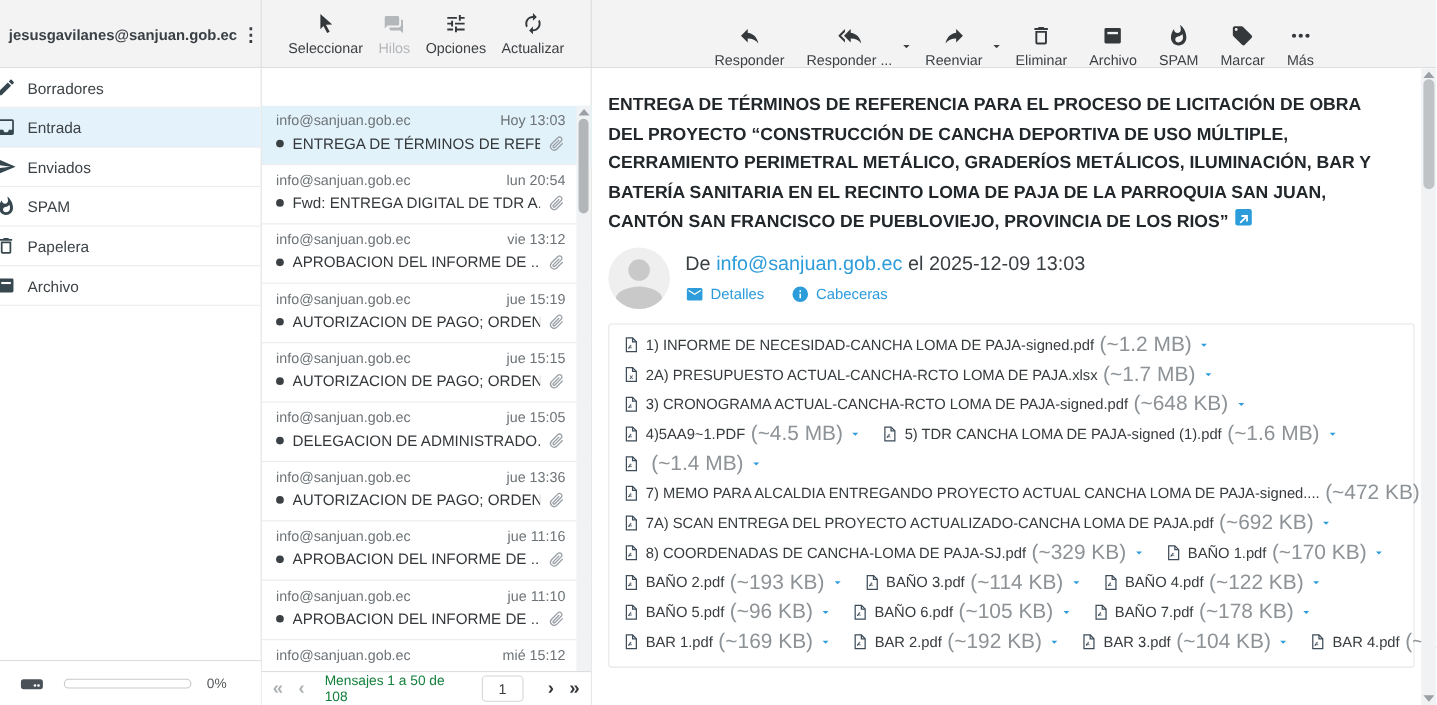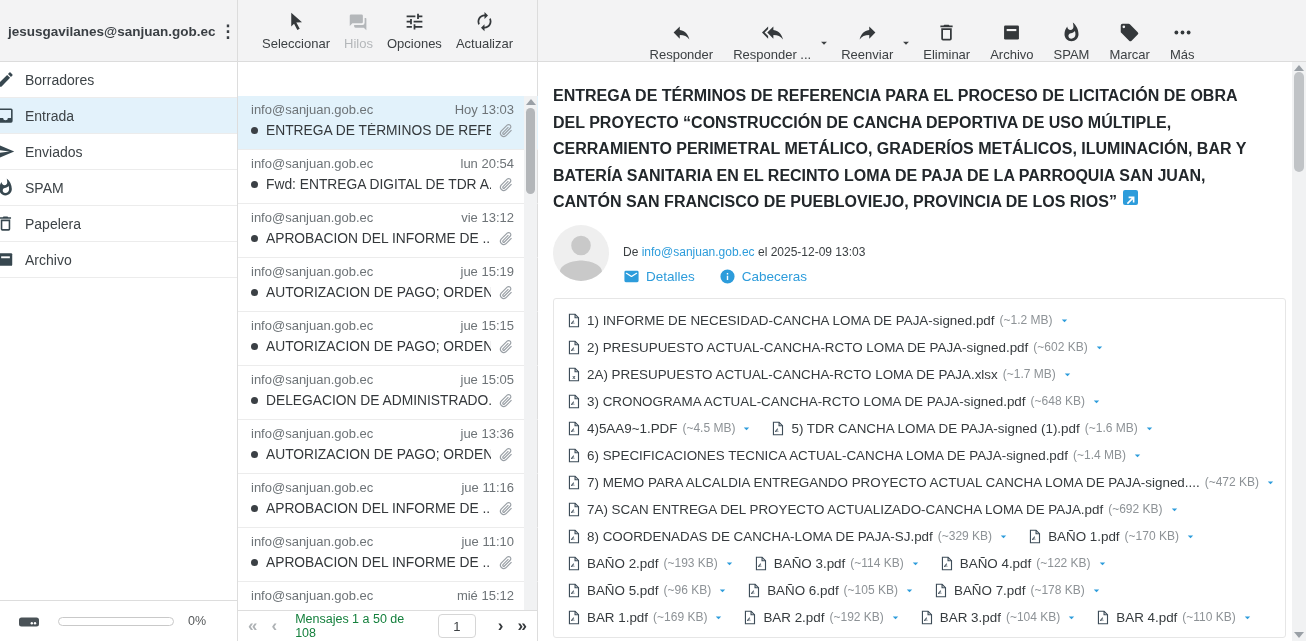--- a/index.html
+++ b/index.html
@@ -89,33 +89,33 @@
     background:#fff; overflow:hidden; }
   .view-inner { padding:21px 30px 0 15px; }
   .subject { font-size:16px; font-weight:bold; color:#22272b; line-height:26.5px; max-width:714px; }
   .extlink { display:inline-block; width:15px; height:15px; background:#2d9cdb; border-radius:2px;
     vertical-align:-1px; margin-left:6px; cursor:pointer; }
   .extlink svg { width:15px; height:15px; stroke:#fff; fill:none; }
 
   .sender { display:flex; gap:14px; margin-top:9px; align-items:flex-start; }
   .avatar { width:56px; height:56px; border-radius:50%; background:#efefef; overflow:hidden; flex:0 0 auto; }
   .avatar svg { width:56px; height:56px; fill:#c9c9c9; }
-  .sender-line { font-size:12px; color:#3a3f42; margin-top:20px; }
+  .sender-line { font-size:18px; color:#3a3f42; margin-top:4px; }
   .sender-line a { color:#2d9cdb; text-decoration:none; cursor:pointer; }
   .sender-actions { display:flex; gap:24px; margin-top:9px; }
   .sender-action { display:flex; align-items:center; gap:6px; color:#2d9cdb; font-size:13.5px; cursor:pointer; }
   .sender-action svg { width:17px; height:17px; fill:#2d9cdb; }
 
   .attbox { margin-top:13px; width:733px; border:1px solid #e6e6e6; border-radius:3px;
     padding:11px 12px; display:flex; flex-direction:column; gap:8px; }
   .att-row { display:flex; align-items:flex-end; gap:17px; height:19px; }
   .att { display:inline-flex; align-items:center; cursor:pointer; white-space:nowrap; }
   .att-ic { width:15px; height:17px; color:#3d4c58; margin-right:6px; flex:0 0 auto; }
   .att-name { font-size:13.4px; color:#363b3e; }
-  .att-size { font-size:12px; color:#8d9296; margin-left:5px; }
+  .att-size { font-size:19px; color:#8d9296; margin-left:5px; }
   .att-caret { width:13px; height:13px; fill:#2d9cdb; margin-left:5px; }
 
   .view-scroll { position:absolute; right:0; top:0; width:14px; height:579px; background:#f1f2f3; }
   .view-scroll .thumb { position:absolute; left:2px; top:10px; width:10px; height:100px;
     background:#c0c3c6; border-radius:6px; }
 </style>
 </head>
 <body>
 
 <div class="app">
@@ -488,35 +488,20 @@
 
     <span class="att-name">1) INFORME DE NECESIDAD-CANCHA LOMA DE PAJA-signed.pdf</span>
     <span class="att-size">(~1.2 MB)</span>
     <svg class="att-caret" viewBox="0 0 24 24">
                 <path d="M7 10l5 5 5-5z"></path>
               </svg>
   </span>
 </div>
           <div class="att-row">
   <span class="att">
-    <svg class="att-ic" viewBox="0 0 24 24">
-                <path d="M5.5 2h9L20 7.5V22H5.5z" fill="none" stroke="currentColor" stroke-width="1.8"></path>
-                <path d="M14.5 2v5.5H20" fill="none" stroke="currentColor" stroke-width="1.8"></path>
-                <path d="M9 17.5c1-3.4 2.3-5.4 3-5.1.8.3-.5 3.3-3.6 4.3 2.1-.7 4.2-.9 5.1-.3" fill="none" stroke="currentColor" stroke-width="1.2"></path>
-              </svg>
-
-    <span class="att-name">2) PRESUPUESTO ACTUAL-CANCHA-RCTO LOMA DE PAJA-signed.pdf</span>
-    <span class="att-size">(~602 KB)</span>
-    <svg class="att-caret" viewBox="0 0 24 24">
-                <path d="M7 10l5 5 5-5z"></path>
-              </svg>
-  </span>
-</div>
-          <div class="att-row">
-  <span class="att">
 
     <svg class="att-ic" viewBox="0 0 24 24">
                 <path d="M5.5 2h9L20 7.5V22H5.5z" fill="none" stroke="currentColor" stroke-width="1.8"></path>
                 <path d="M14.5 2v5.5H20" fill="none" stroke="currentColor" stroke-width="1.8"></path>
                 <text x="12.6" y="18.6" font-size="9.5" font-weight="bold" text-anchor="middle" fill="currentColor">x</text>
               </svg>
     <span class="att-name">2A) PRESUPUESTO ACTUAL-CANCHA-RCTO LOMA DE PAJA.xlsx</span>
     <span class="att-size">(~1.7 MB)</span>
     <svg class="att-caret" viewBox="0 0 24 24">
                 <path d="M7 10l5 5 5-5z"></path>
@@ -568,21 +553,20 @@
   </span>
 </div>
           <div class="att-row">
   <span class="att">
     <svg class="att-ic" viewBox="0 0 24 24">
                 <path d="M5.5 2h9L20 7.5V22H5.5z" fill="none" stroke="currentColor" stroke-width="1.8"></path>
                 <path d="M14.5 2v5.5H20" fill="none" stroke="currentColor" stroke-width="1.8"></path>
                 <path d="M9 17.5c1-3.4 2.3-5.4 3-5.1.8.3-.5 3.3-3.6 4.3 2.1-.7 4.2-.9 5.1-.3" fill="none" stroke="currentColor" stroke-width="1.2"></path>
               </svg>
 
-    <span class="att-name">6) SPECIFICACIONES TECNICA ACTUAL-CANCHA LOMA DE PAJA-signed.pdf</span>
     <span class="att-size">(~1.4 MB)</span>
     <svg class="att-caret" viewBox="0 0 24 24">
                 <path d="M7 10l5 5 5-5z"></path>
               </svg>
   </span>
 </div>
           <div class="att-row">
   <span class="att">
     <svg class="att-ic" viewBox="0 0 24 24">
                 <path d="M5.5 2h9L20 7.5V22H5.5z" fill="none" stroke="currentColor" stroke-width="1.8"></path>

